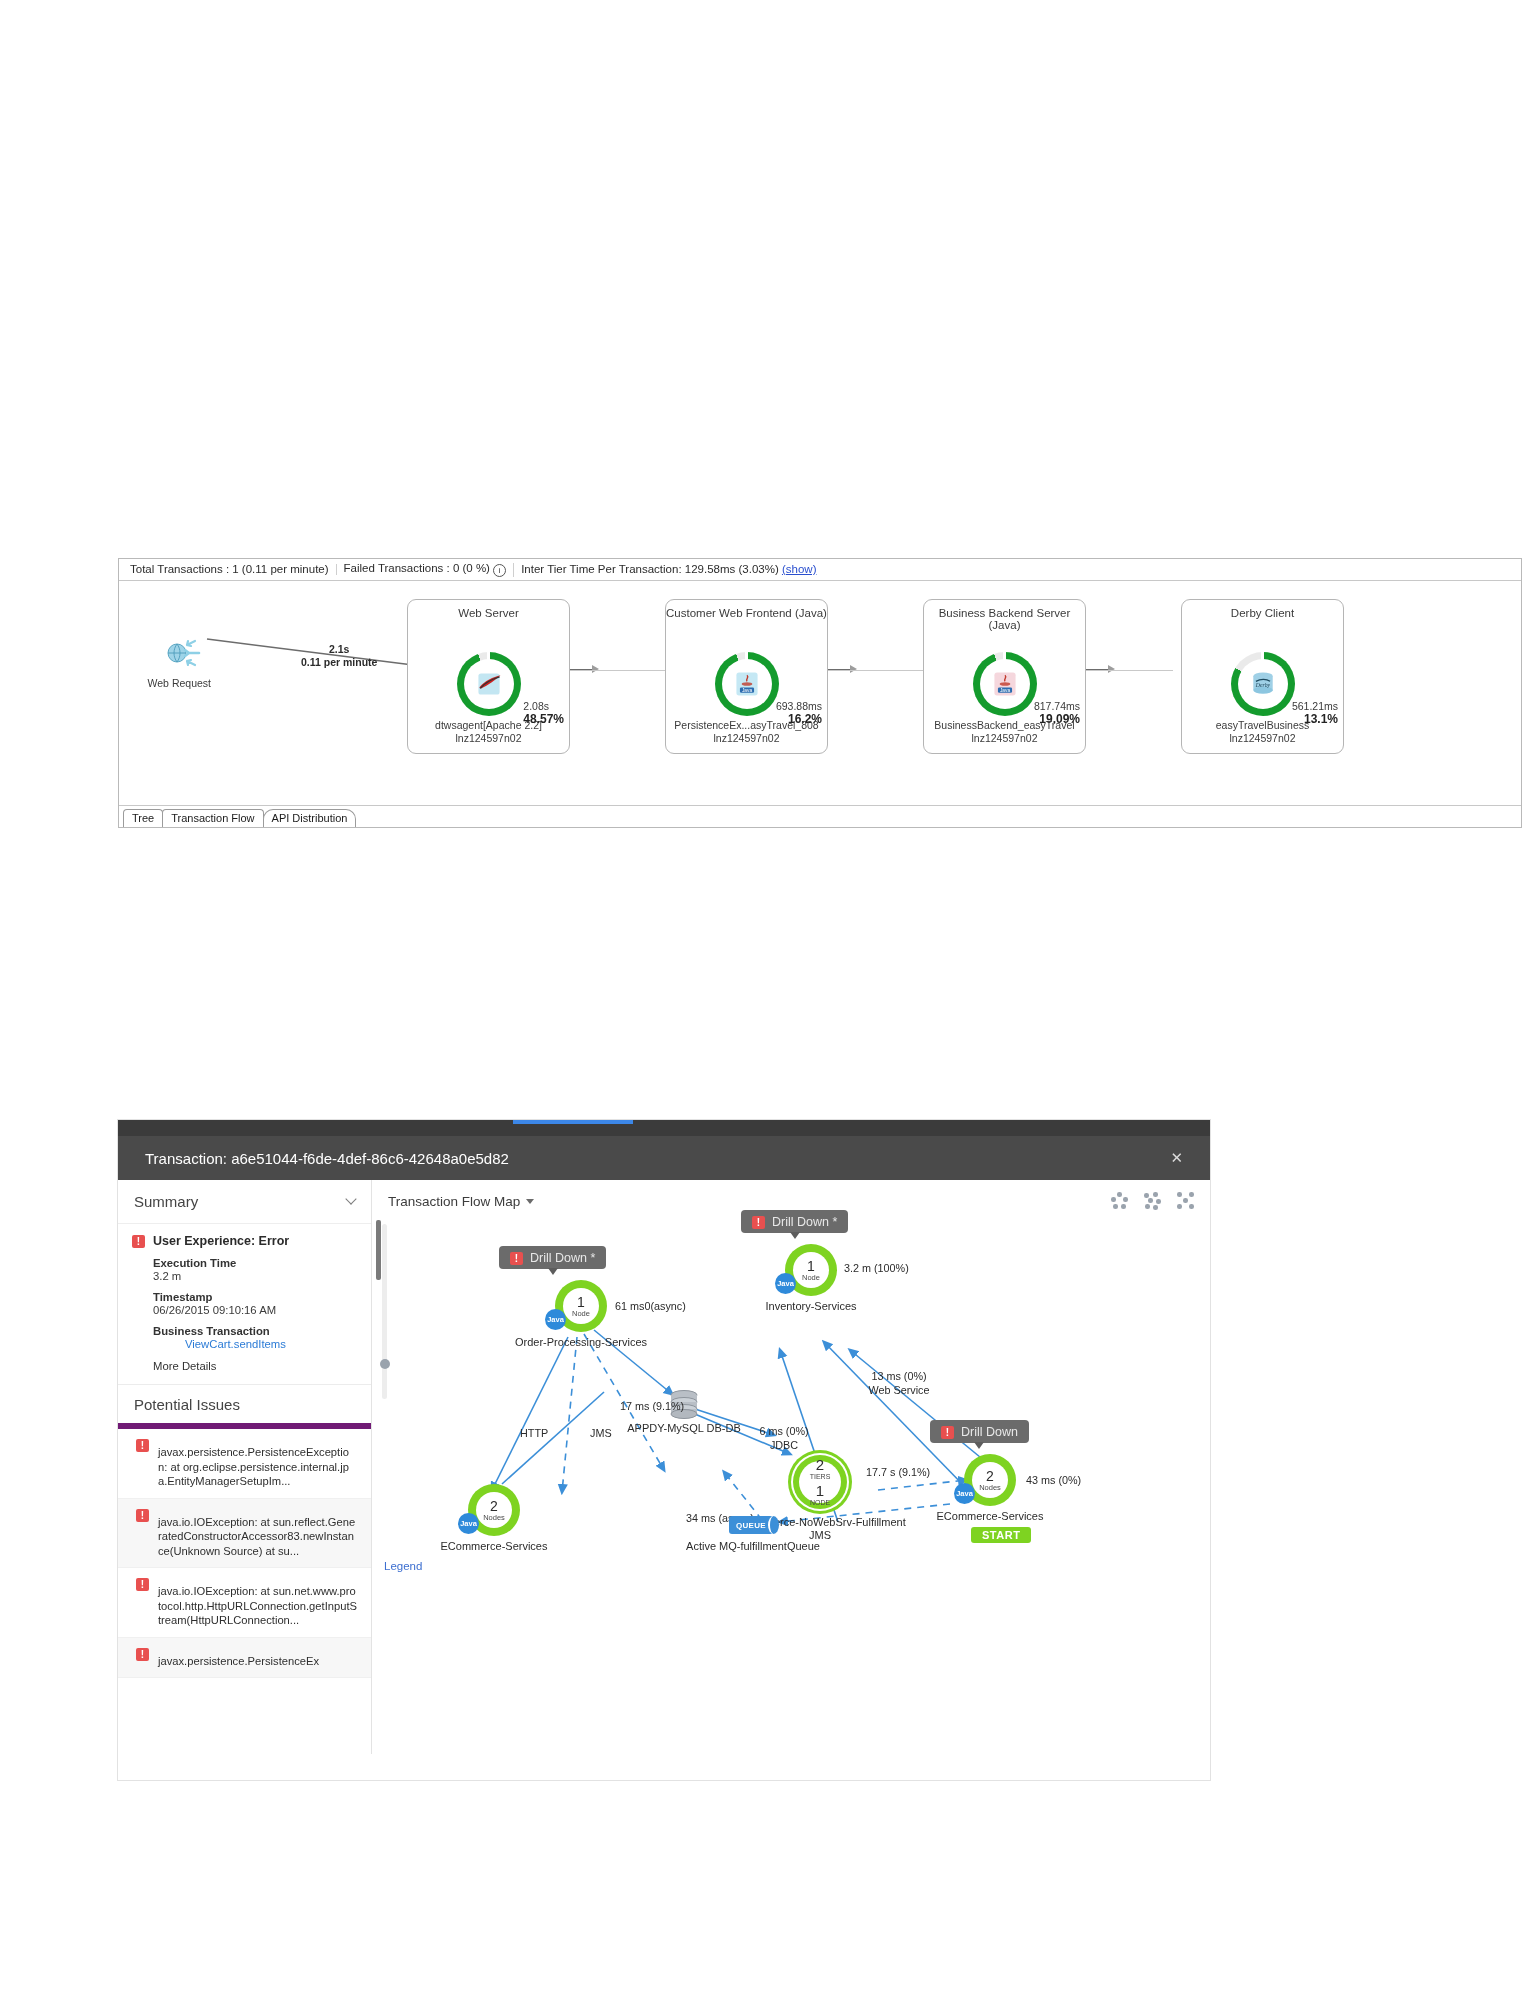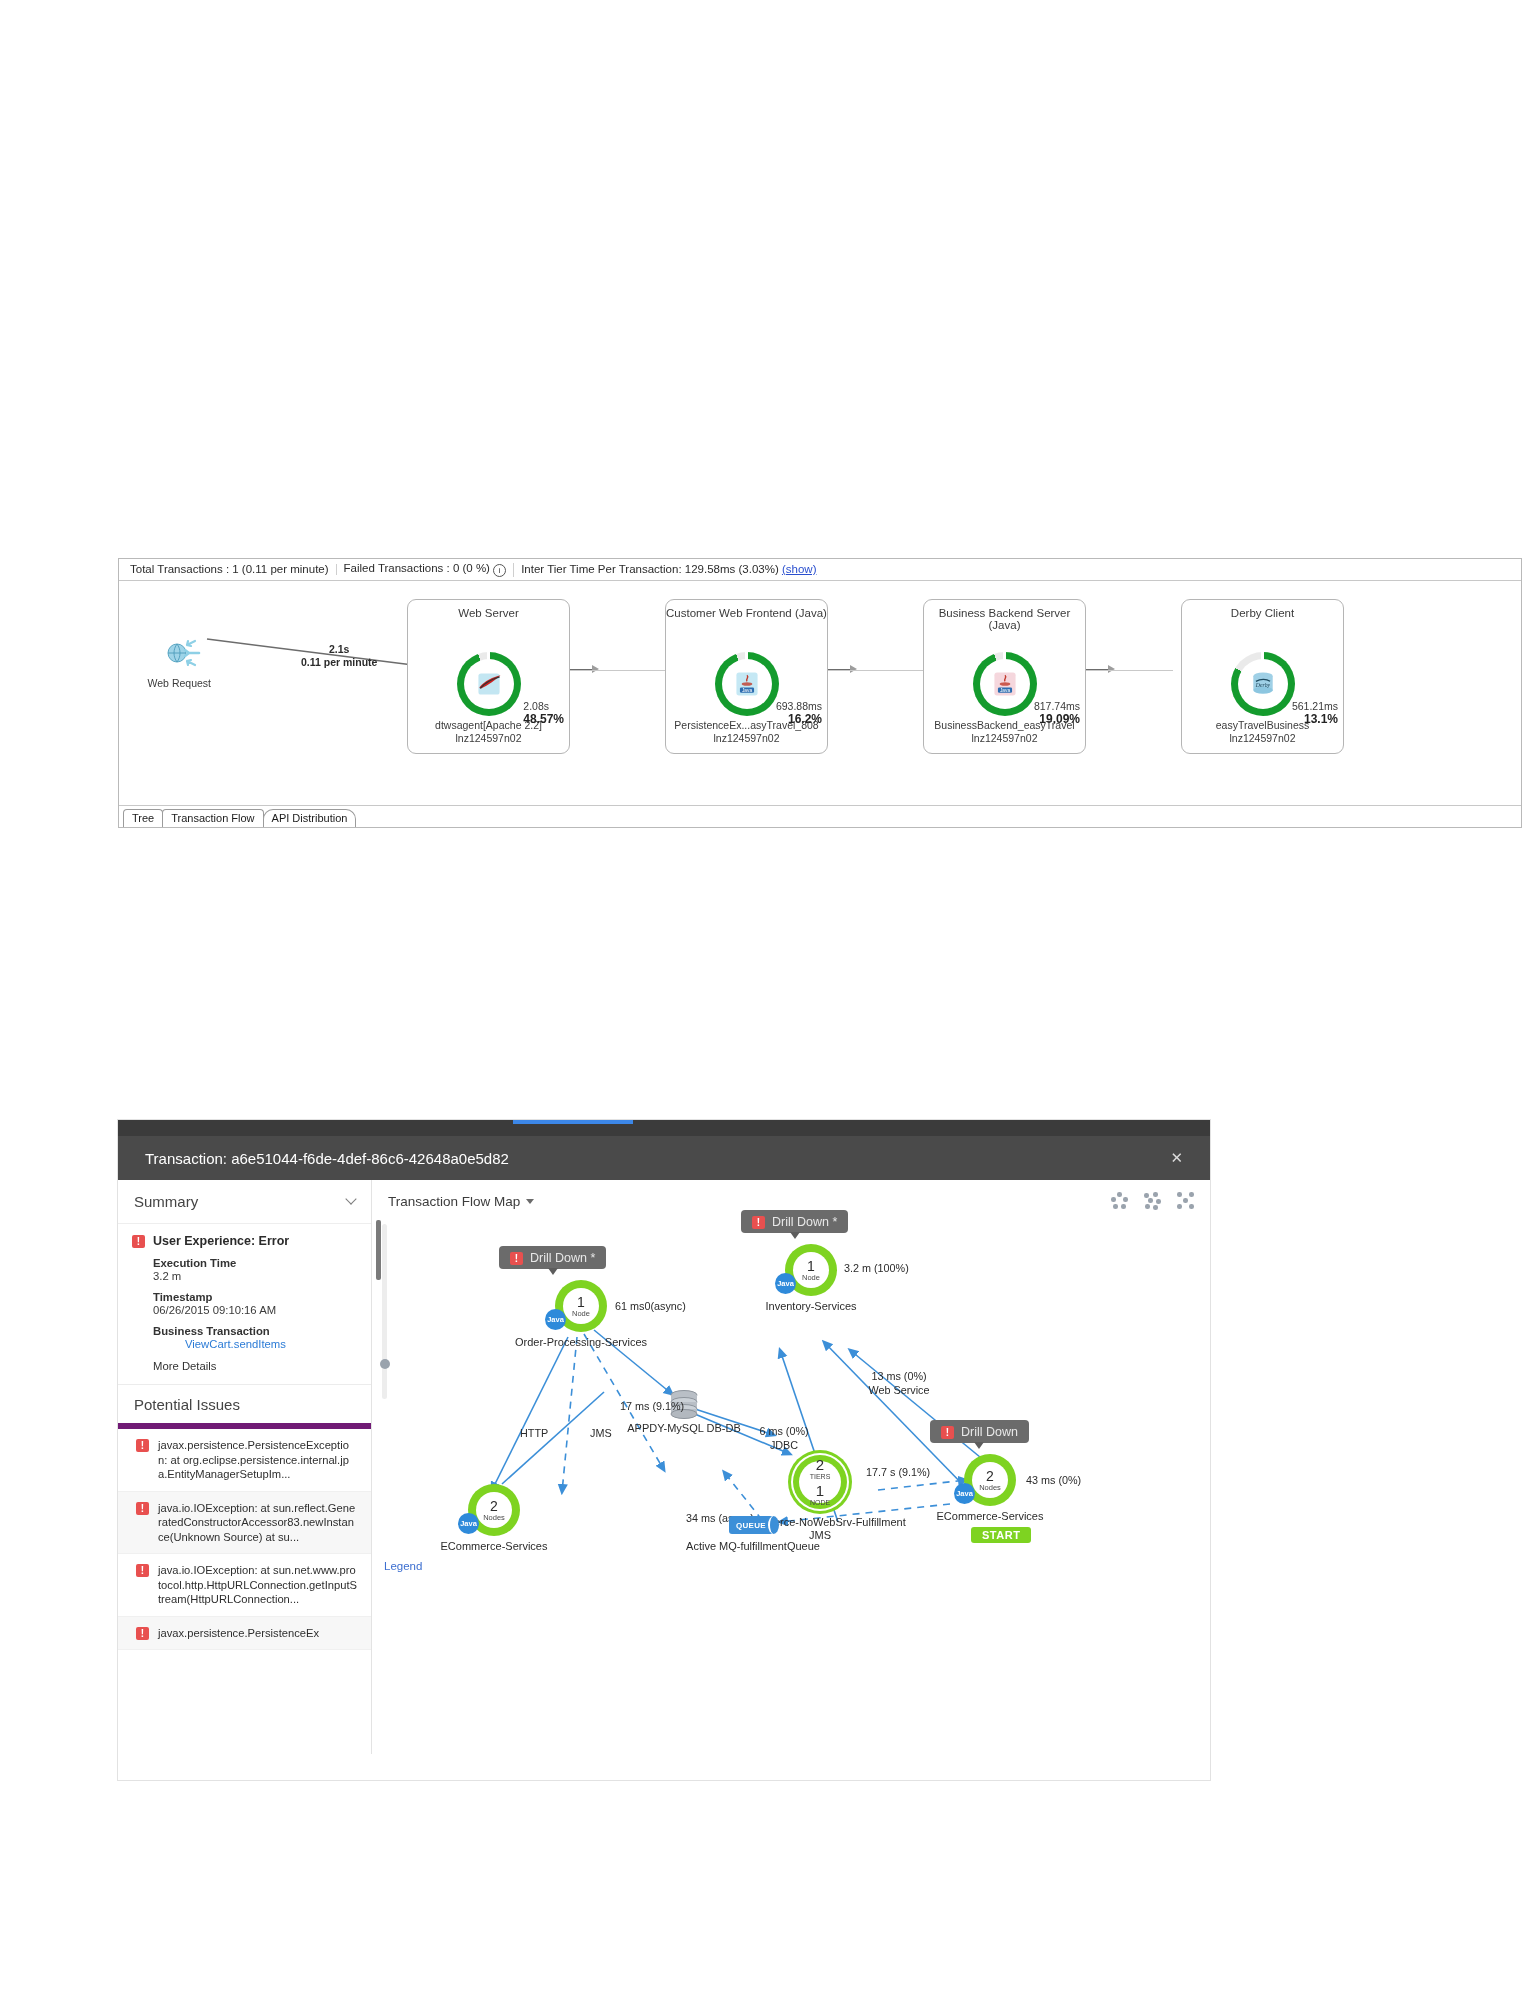--- a/index.html
+++ b/index.html
@@ -83,21 +83,21 @@
           line-height:13px;text-align:center;font-weight:bold;flex:none;margin-top:1px;}
   .ux-title{font-size:12.5px;font-weight:bold;color:#2b2b2b;}
   .fld{margin-left:21px;margin-top:9px;}
   .fld .k{font-size:11.3px;font-weight:bold;color:#333;}
   .fld .v{font-size:11.3px;color:#3a3a3a;margin-top:1px;}
   .fld .v.link{color:#2b7bd6;cursor:pointer;margin-left:32px;}
   .more{margin-left:21px;margin-top:10px;font-size:11.3px;color:#333;cursor:pointer;}
   .issue{display:flex;gap:9px;padding:9px 14px 9px 18px;font-size:11.2px;color:#2e2e2e;
          line-height:14.5px;border-bottom:1px solid #f0f0f0;}
   .issue:nth-child(odd){background:#f7f7f7;}
-  .issue .txt{word-break:break-all;}
+  .issue .txt{word-break:break-all;margin-top:7px;}
 
   #flowpane{flex:1;position:relative;}
   #fp-head{height:42px;display:flex;align-items:center;padding:0 16px;box-sizing:border-box;}
   #fp-head .t{font-size:13.5px;color:#3c3c3c;}
   .caret{display:inline-block;width:0;height:0;border-left:4.5px solid transparent;
          border-right:4.5px solid transparent;border-top:5px solid #6b6b6b;margin-left:6px;vertical-align:2px;}
   #fp-icons{position:absolute;right:16px;top:12px;display:flex;gap:16px;}
   .dotsicon{width:17px;height:17px;position:relative;}
   .dotsicon i{position:absolute;width:4.5px;height:4.5px;background:#9aa3ad;border-radius:50%;}
 

